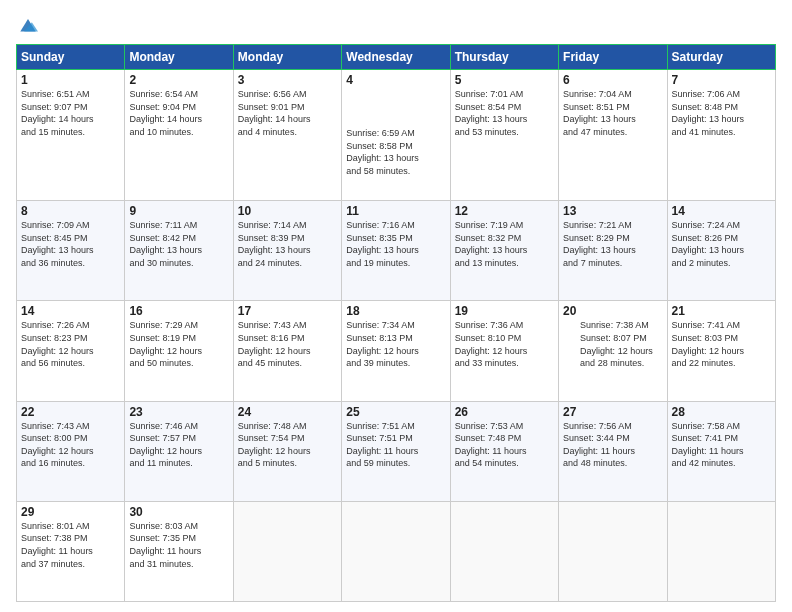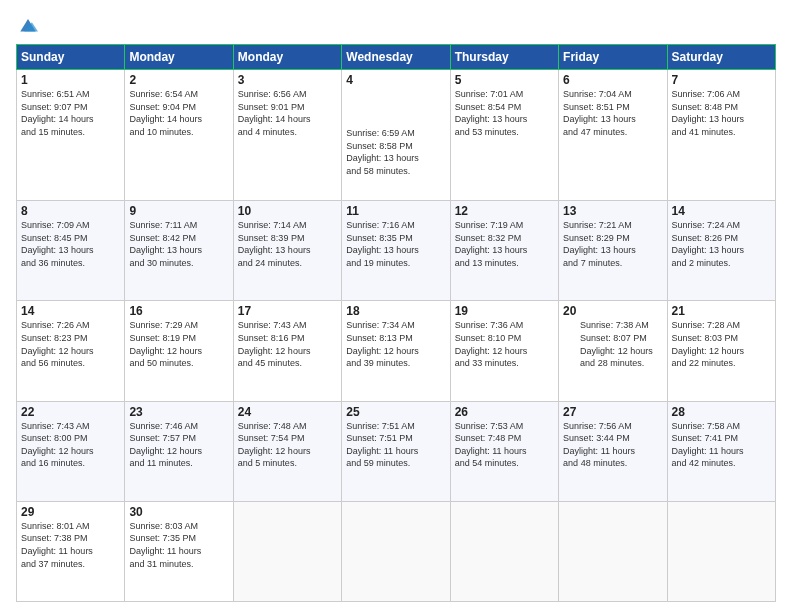--- a/index.html
+++ b/index.html
@@ -275,21 +275,21 @@
           </td>
           <td>
             <span class="day-num">20</span>
             <div class="cell-content" style="white-space: pre-line; margin-left: 17px;">Sunrise: 7:38 AM
 Sunset: 8:07 PM
 Daylight: 12 hours
 and 28 minutes.</div>
           </td>
           <td>
             <span class="day-num">21</span>
-            <div class="cell-content" style="white-space: pre-line;">Sunrise: 7:28 AM
+            <div class="cell-content" style="white-space: pre-line;">Sunrise: 7:41 AM
 Sunset: 8:03 PM
 Daylight: 12 hours
 and 22 minutes.</div>
           </td>
         </tr>
         <tr>
           <td>
             <span class="day-num">22</span>
             <div class="cell-content" style="white-space: pre-line;">Sunrise: 7:43 AM
 Sunset: 8:00 PM

